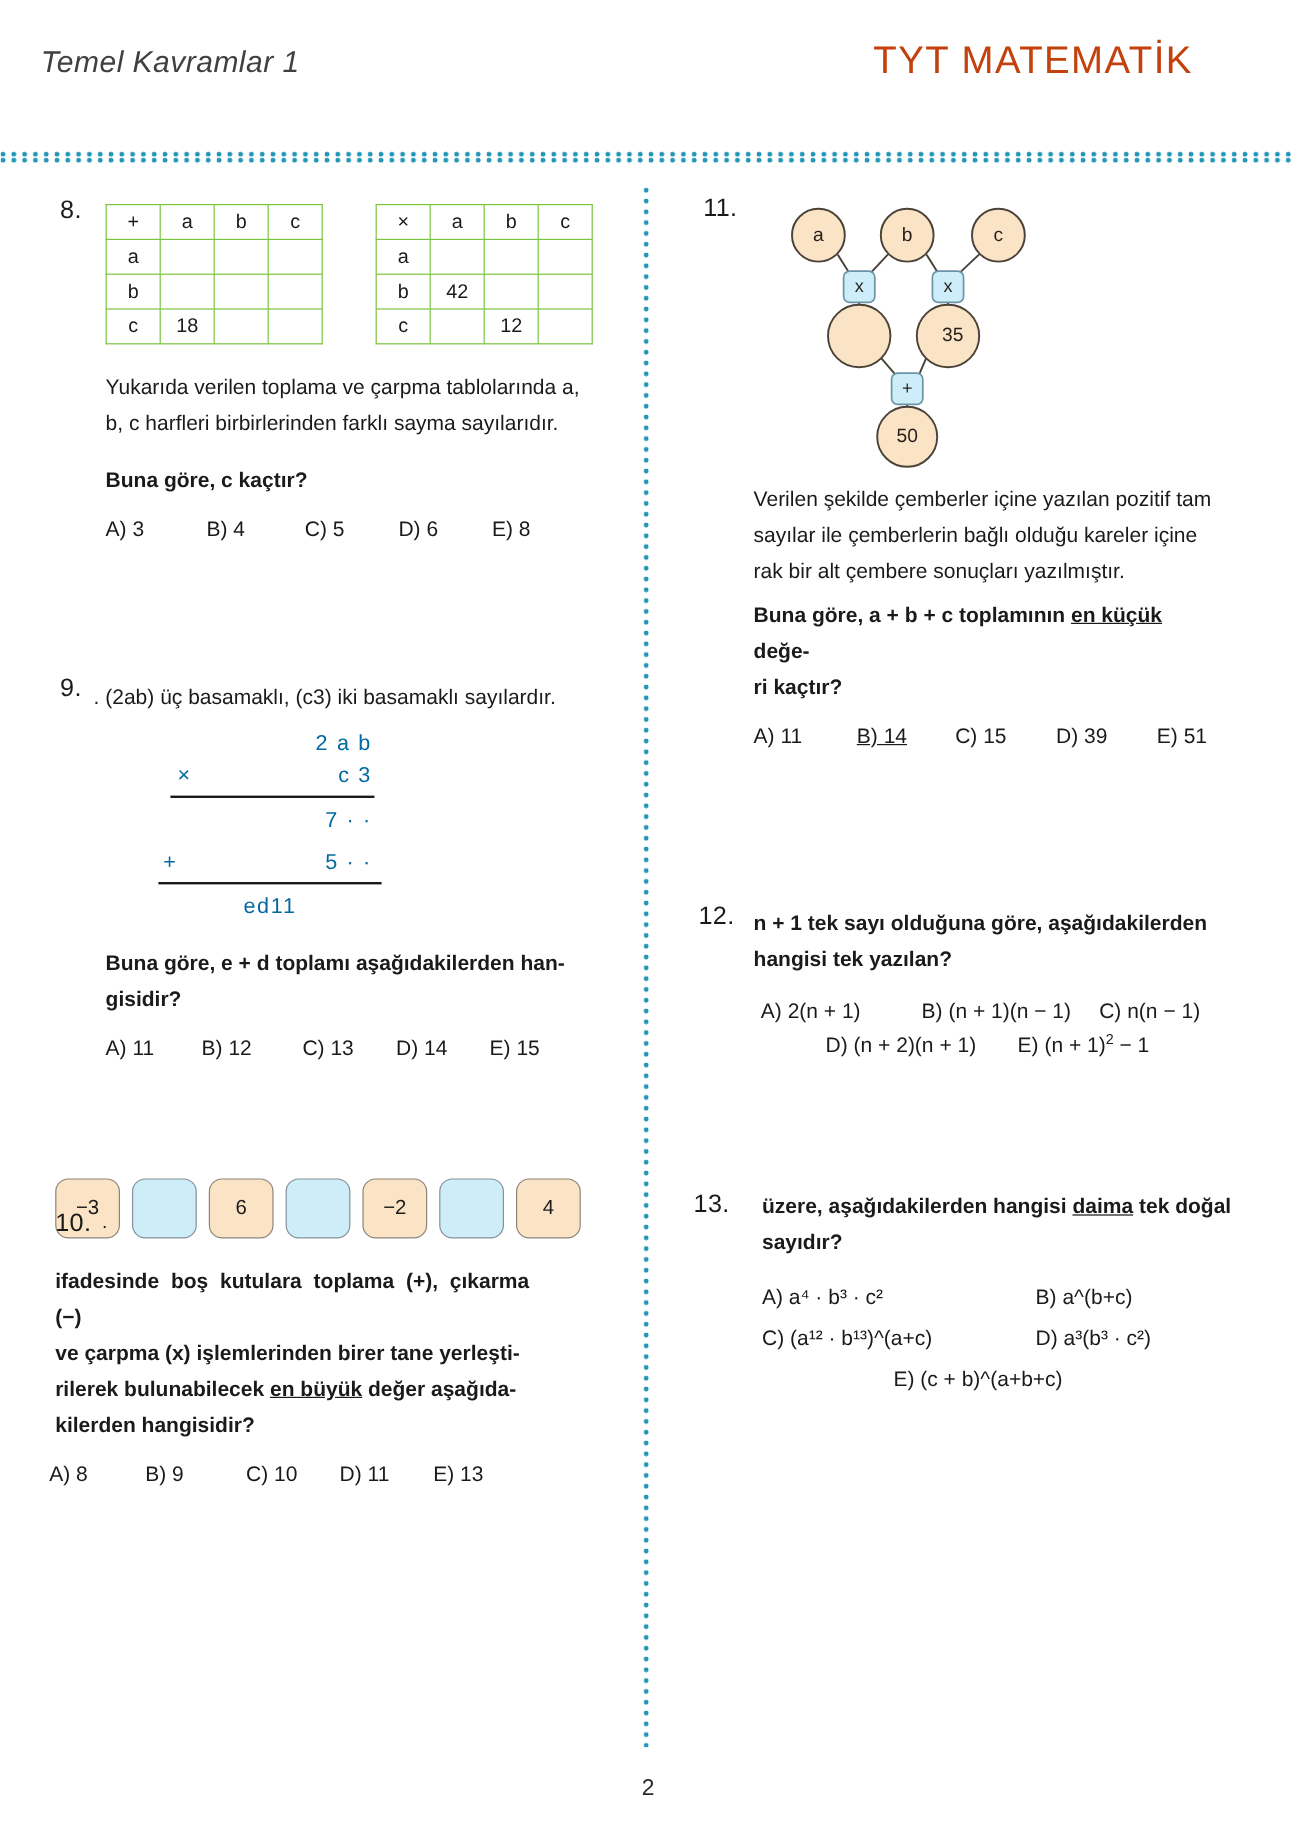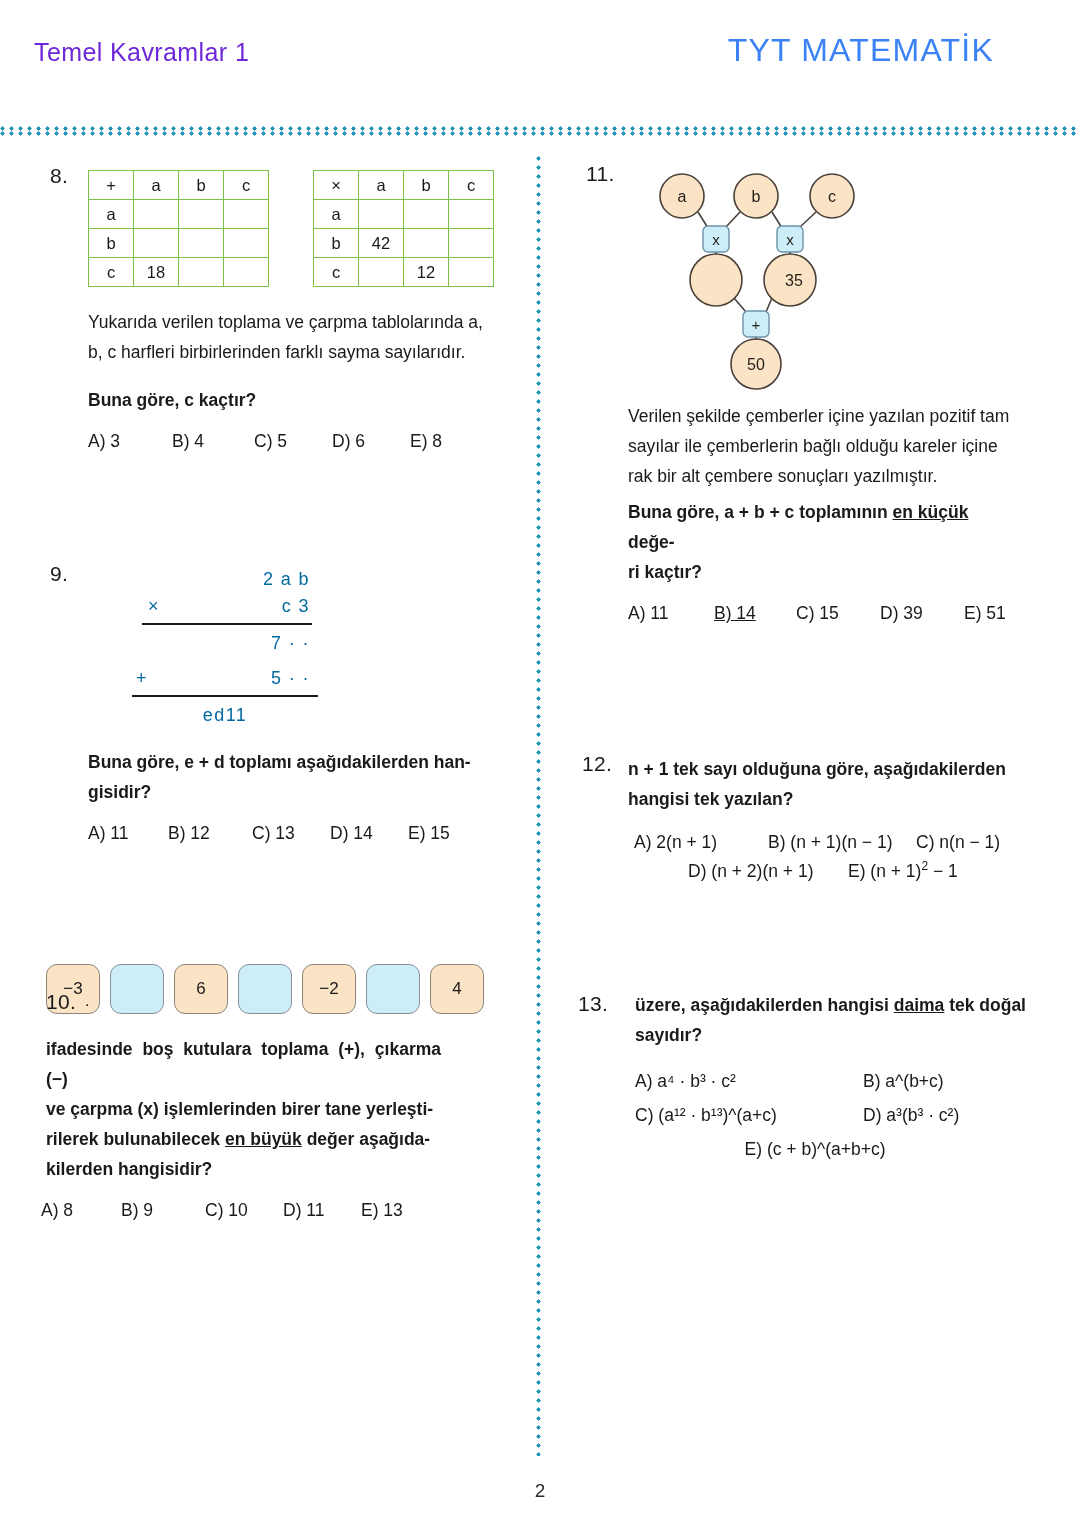--- a/index.html
+++ b/index.html
@@ -22,30 +22,31 @@
     top: 0; left: 0;
     width: 1080px;
     height: 118px;
   }
   #header-left-title {
     position: absolute;
     left: 34px;
     top: 38px;
     font-size: 25px;
     letter-spacing: 0.4px;
-    color: #6d28d9;
+    color: #404040;
     font-weight: 400;
+    font-style: italic;
   }
   #header-right-title {
     position: absolute;
     right: 86px;
     top: 32px;
     font-size: 32px;
     letter-spacing: 1.2px;
-    color: #3b82f6;
+    color: #c2410c;
     font-weight: 400;
   }
 
   
   .dotted-h {
     position: absolute;
     left: 0;
     width: 1080px;
     height: 9px;
     background-image:
@@ -289,20 +290,21 @@
       <div class="opt" style="width:82px;">B) 4</div>
       <div class="opt" style="width:78px;">C) 5</div>
       <div class="opt" style="width:78px;">D) 6</div>
       <div class="opt">E) 8</div>
     </div>
   </div>
 
   <div class="question" style="padding-left:88px; margin-top:110px; min-height:300px;">
     <div class="qnum" style="left:50px; top:-4px;">9.</div>
 
+    <div class="qbody" style="margin-left:-10px;">. (2ab) üç basamaklı, (c3) iki basamaklı sayılardır.</div>
 
     <div class="longmul" style="margin-left:42px; margin-top:10px;">
       <div class="lm-row">2 a b</div>
       <div class="lm-row">
         <span class="op">×</span>
         <span>c 3</span>
       </div>
       <div class="lm-rule"></div>
       <div class="lm-row">7 · ·</div>
       <div class="lm-row" style="margin-top:8px;">

